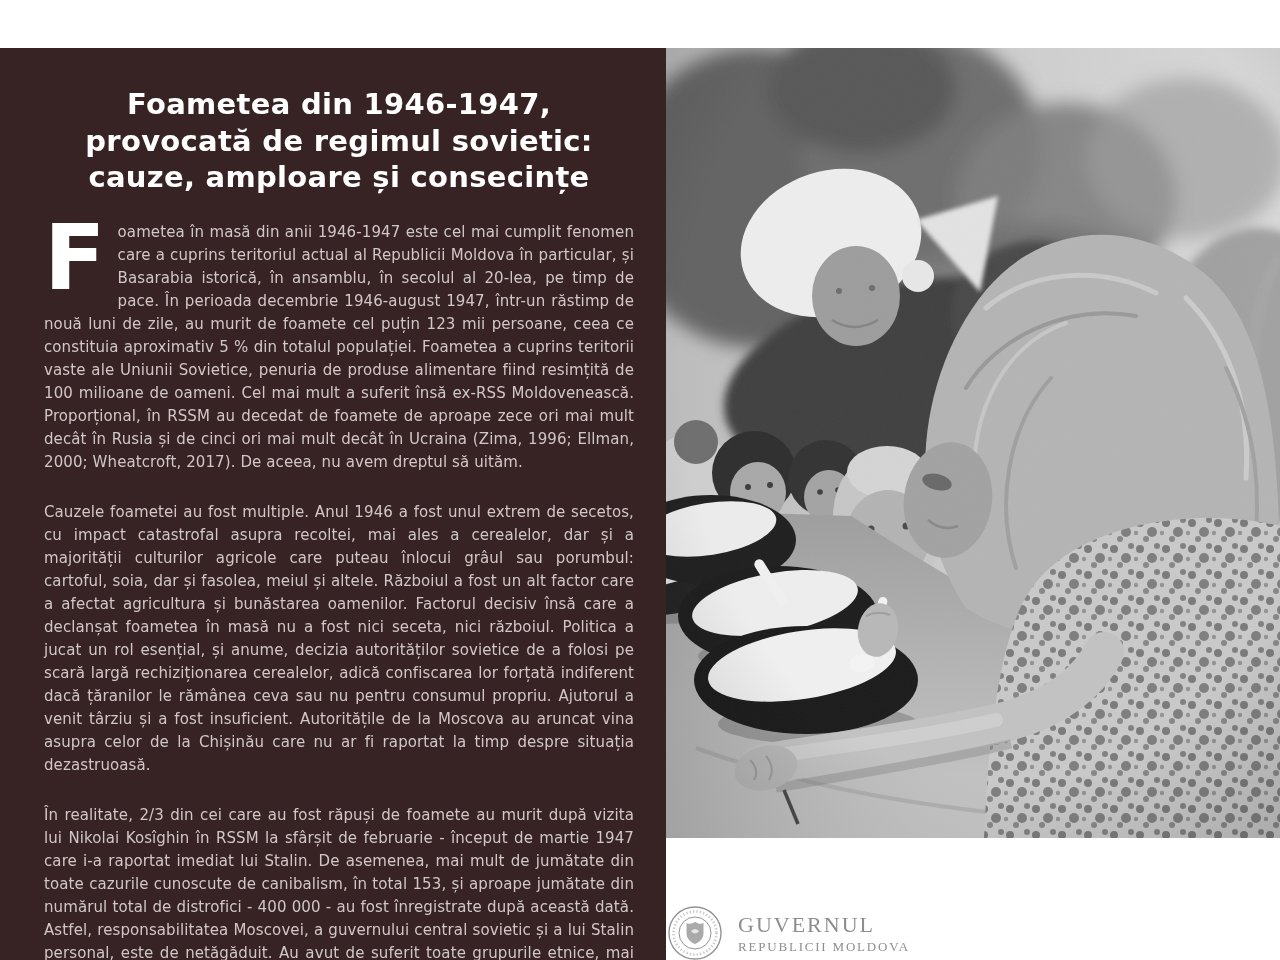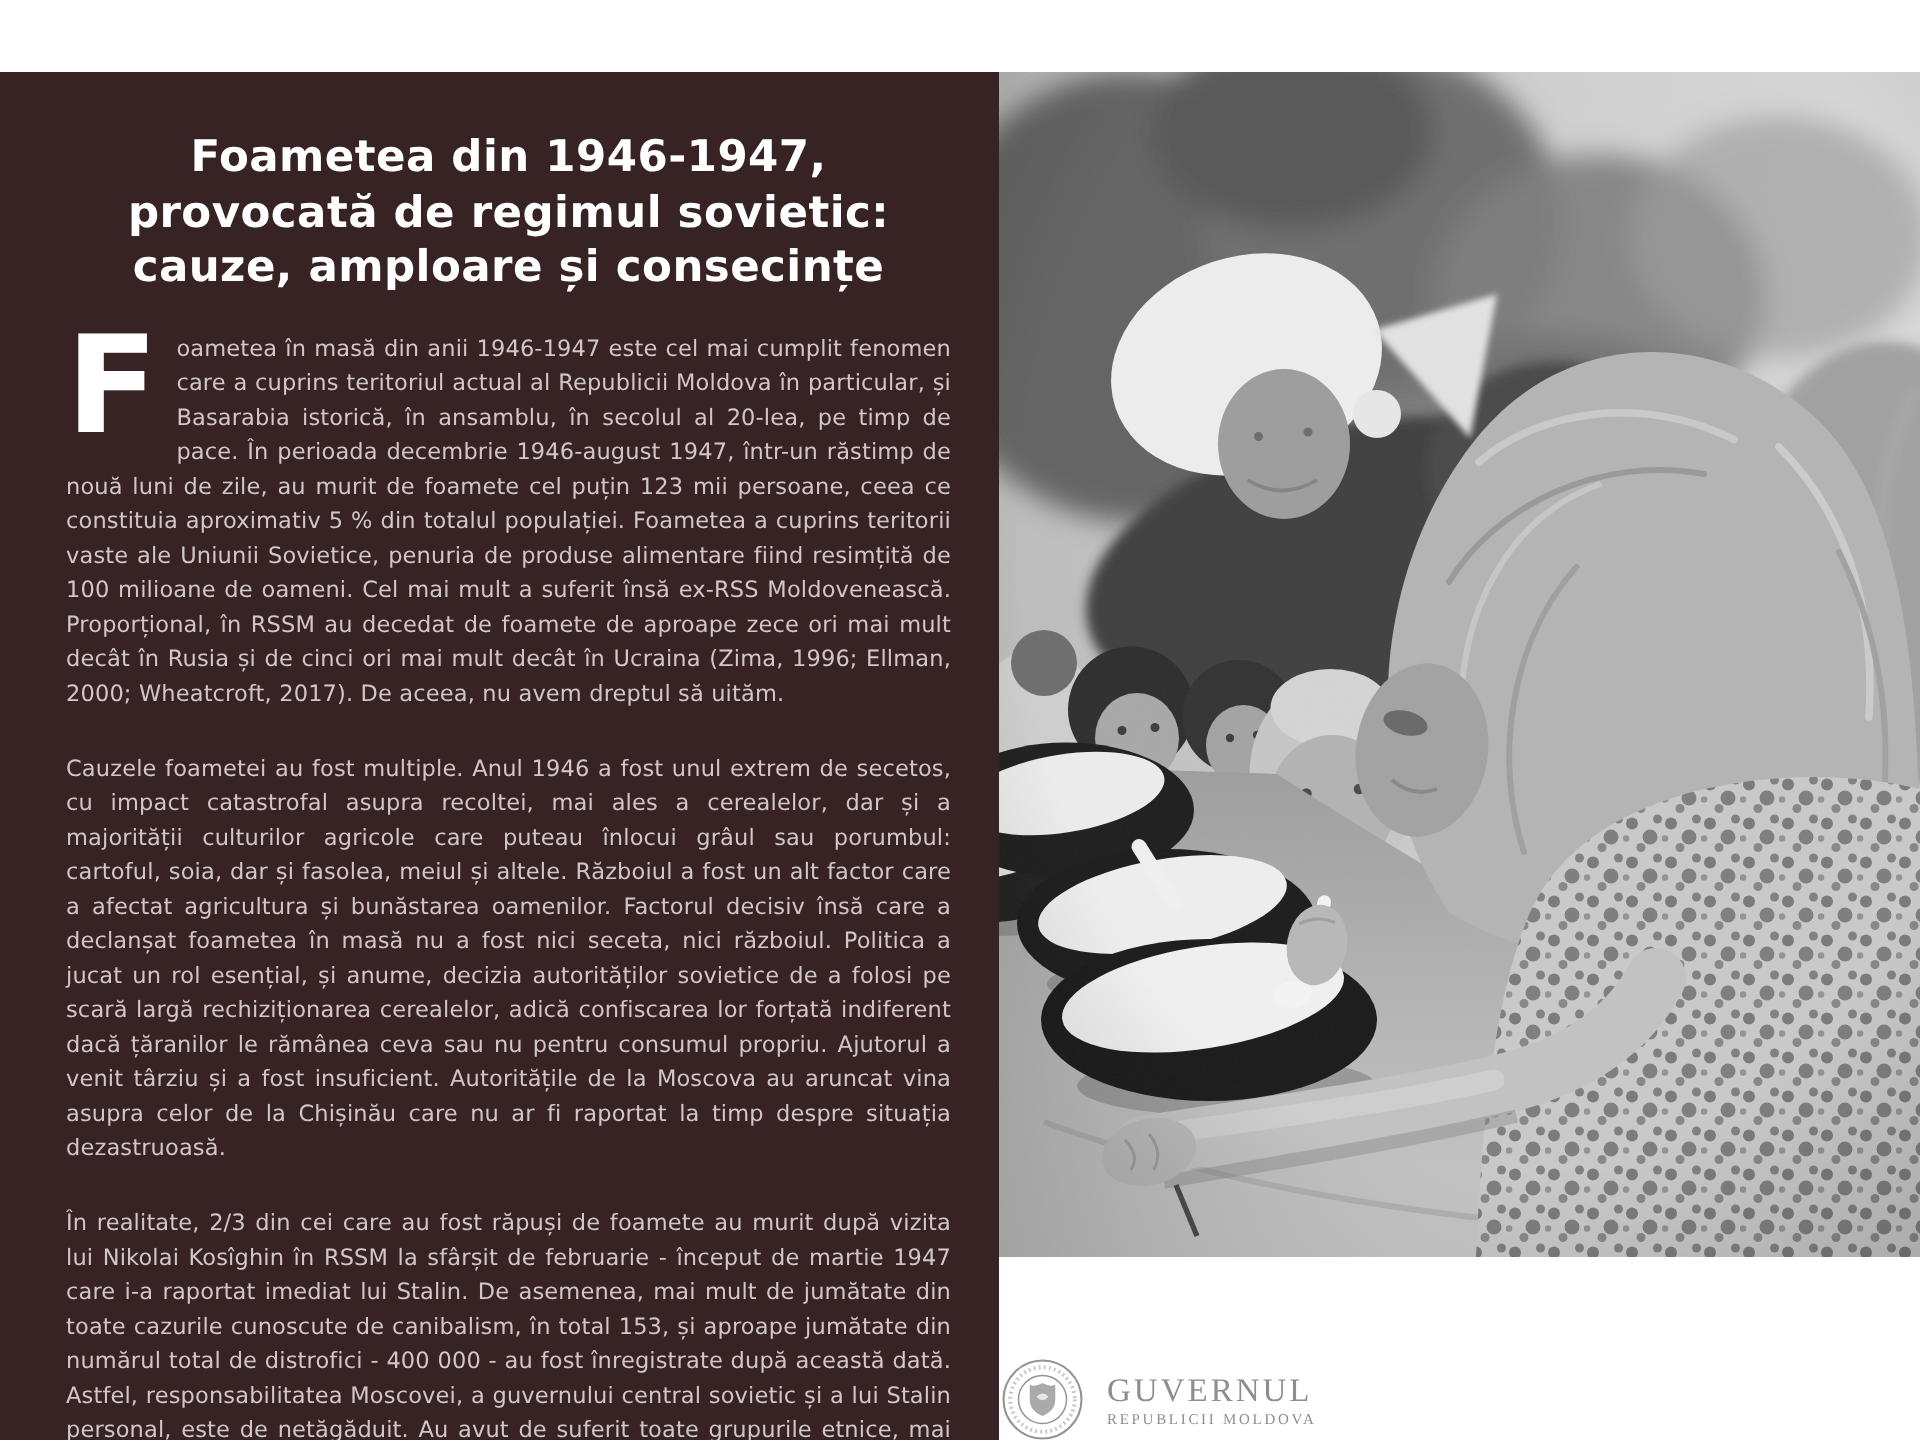--- a/index.html
+++ b/index.html
@@ -38,21 +38,21 @@
   
   .footer{
     height:170px;box-sizing:border-box;background:#ffffff;
     display:flex;flex-direction:row;align-items:center;
     padding-top:20px;gap:17px;
   }
   .logos-row{display:flex;align-items:center;gap:48px;}
   .gov-logo{display:flex;align-items:center;gap:14px;}
   .gov-text{color:#8e8e8e;font-family:"Liberation Serif", serif;}
   .gov-name{font-size:22px;letter-spacing:2px;}
-  .gov-sub{font-size:10px;letter-spacing:1.8px;margin-top:1px;text-align:right;}
+  .gov-sub{font-size:13px;letter-spacing:1.8px;margin-top:1px;text-align:right;}
   .arch-logo{display:flex;align-items:center;gap:9px;}
   .tricolor{width:5px;height:64px;display:flex;flex-direction:column;flex:none;}
   .tricolor span{flex:1;}
   .tricolor .f-blue{background:#2b57c8;}
   .tricolor .f-yellow{background:#f5d000;}
   .tricolor .f-red{background:#c5252b;}
   .arch-text{
     font-family:"Liberation Serif", serif;font-weight:600;
     font-size:14.5px;line-height:1.3;color:#5d3a26;white-space:pre-line;
   }

